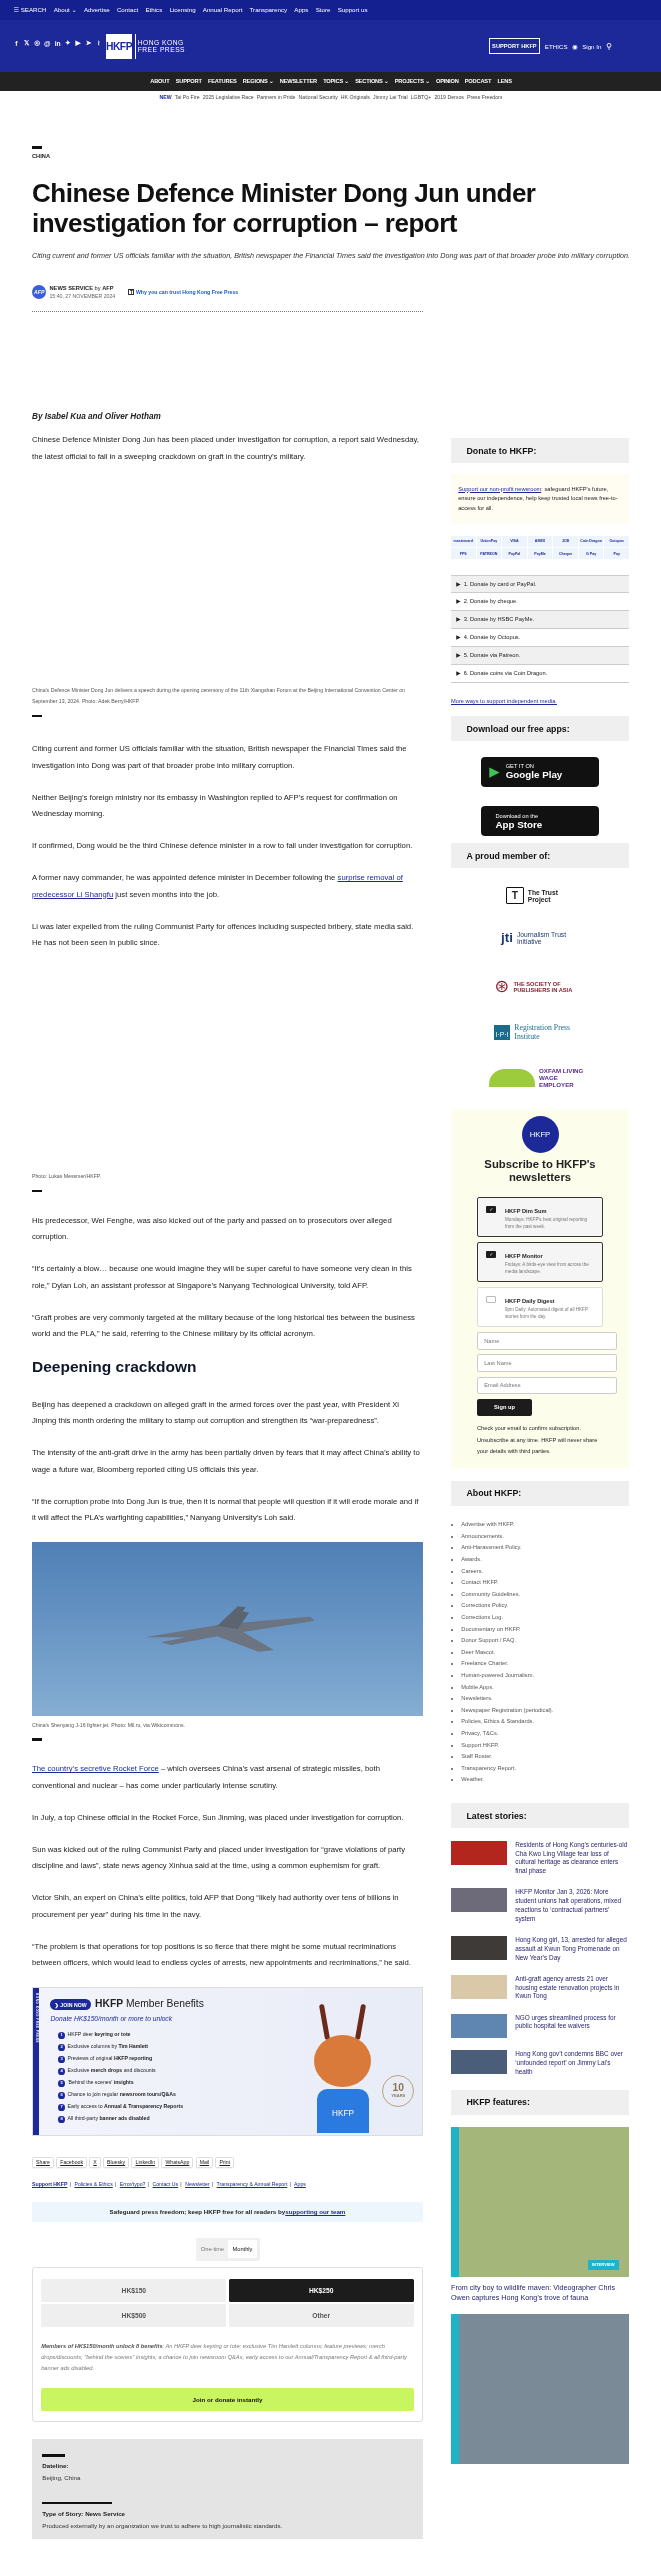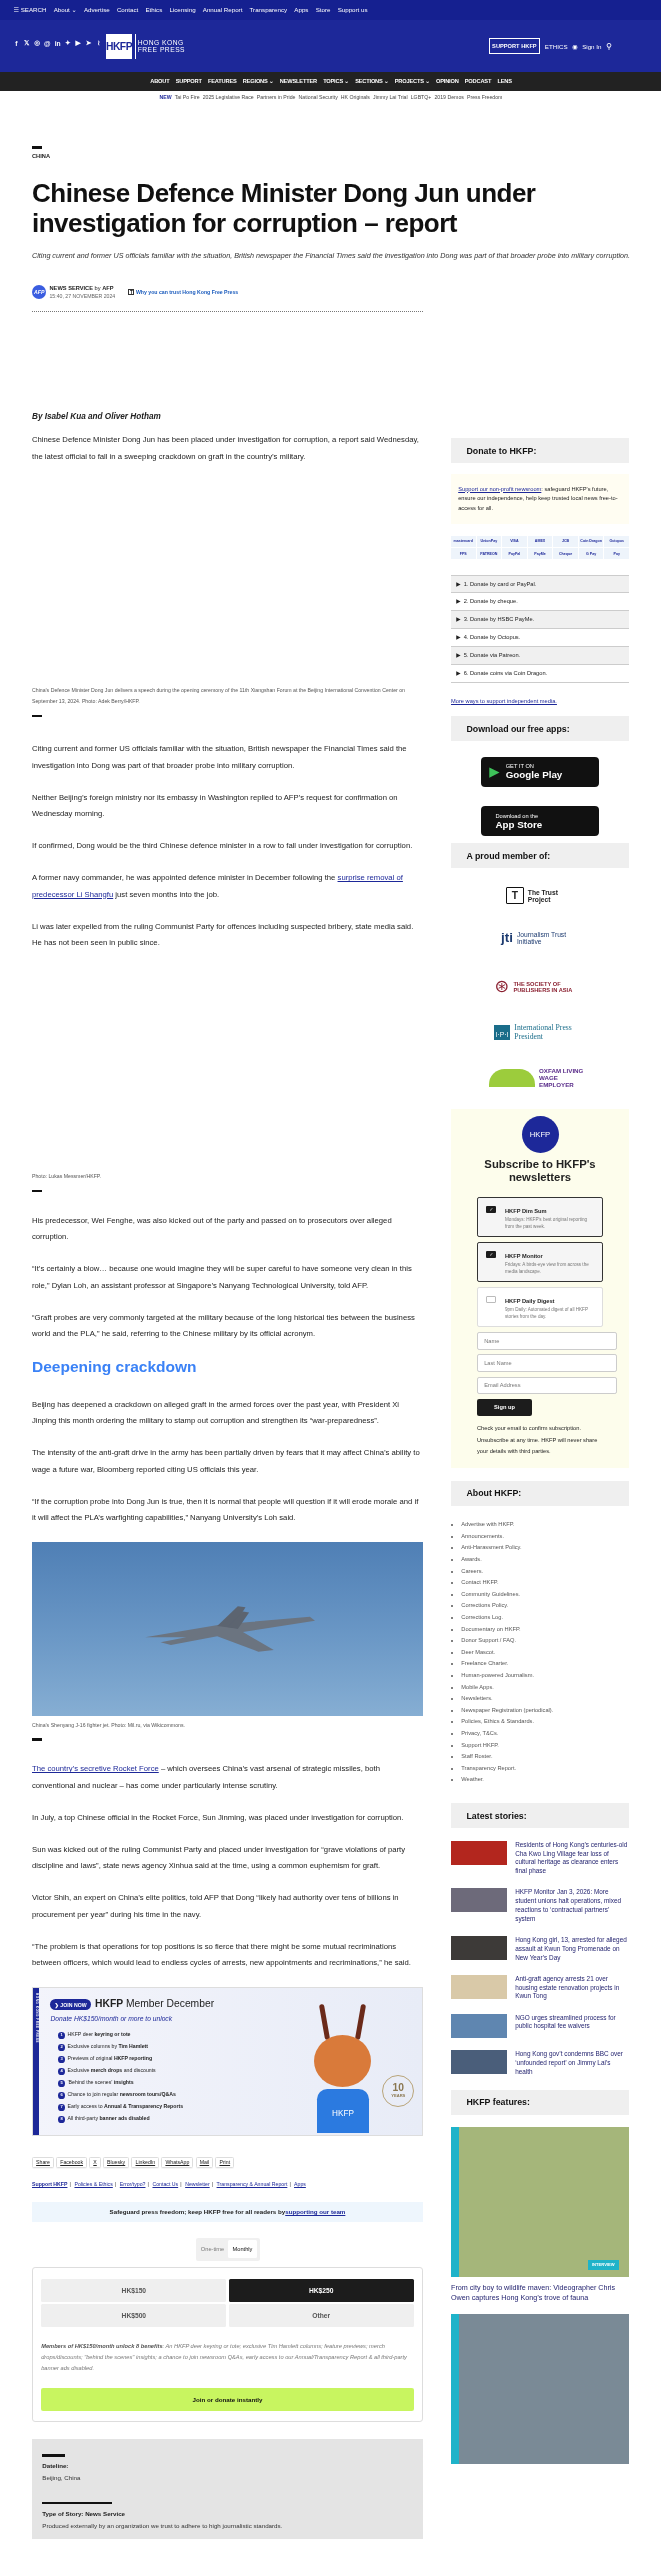--- a/index.html
+++ b/index.html
@@ -30,21 +30,21 @@
 .byline-meta{margin-left:3.1px;font-size:5.7px}
 .byline-meta .date{color:#666;font-size:5.2px;margin-top:1.5px}
 .trust-link{margin-left:13px;color:#1a5bbd;font-size:5.2px;font-weight:bold;display:flex;align-items:center;gap:1.5px}
 .trust-link i{display:inline-block;width:6.2px;height:6.7px;border:0.5px solid #333;font-style:normal;font-size:4.6px;text-align:center;line-height:5.7px;color:#111;font-weight:bold}
 .dotline{border-top:0.5px dotted #777;margin-top:12.4px}
 .authors{font-style:italic;font-weight:bold;font-size:8.2px;margin-top:20.6px}
 p.body{font-size:7.7px;line-height:16.5px;color:#222;margin-bottom:15.5px}
 .caption{font-size:5.2px;color:#555;line-height:11.3px}
 .blank-photo{background:#fff}
 .link{color:#1d2899;text-decoration:underline}
-h2{font-size:15.5px;font-weight:bold;color:#3b82f6;margin:10.3px 0 20.6px}
+h2{font-size:15.5px;font-weight:bold;color:#0f172a;margin:10.3px 0 20.6px}
 .jet{height:174px;background:linear-gradient(180deg,#4f7fb5 0%,#6b98c6 55%,#86aed3 100%);position:relative;overflow:hidden}
 .jet-shape{position:absolute;left:108px;top:59px;width:175px;height:57px}
 .banner{height:149px;border:0.5px solid #ddd;background:linear-gradient(90deg,#f3f4fb,#e8ecf7);position:relative;display:flex}
 .banner-strip{width:6.2px;background:#1d2899;color:#fff;font-size:3.1px;writing-mode:vertical-rl;font-weight:bold;letter-spacing:0.5px;padding-top:5.2px}
 .banner-body{padding:9.3px 11.3px;flex:1}
 .join-pill{display:inline-block;background:#1d2899;color:#fff;font-size:5.2px;font-weight:bold;padding:2.1px 4.1px;border-radius:6.2px}
 .bn-title{display:inline-block;font-size:10.3px;margin-left:2.1px}
 .bn-title b{font-weight:bold}
 .bn-sub{font-style:italic;color:#1d2899;font-size:6.7px;margin:5.2px 0 6.2px}
 .bn-list{list-style:none;font-size:5.2px;line-height:12px;margin-left:7.7px}
@@ -237,21 +237,21 @@
   <p class="body"><a class="link">The country’s secretive Rocket Force</a><span> – which oversees China’s vast arsenal of strategic missiles, both conventional and nuclear – has come under particularly intense scrutiny.</span></p>
   <p class="body">In July, a top Chinese official in the Rocket Force, Sun Jinming, was placed under investigation for corruption.</p>
   <p class="body">Sun was kicked out of the ruling Communist Party and placed under investigation for “grave violations of party discipline and laws”, state news agency Xinhua said at the time, using a common euphemism for graft.</p>
   <p class="body">Victor Shih, an expert on China’s elite politics, told AFP that Dong “likely had authority over tens of billions in procurement per year” during his time in the navy.</p>
   <p class="body">“The problem is that operations for top positions is so fierce that there might be some mutual recriminations between officers, which would lead to endless cycles of arrests, new appointments and recriminations,” he said.</p>
 
   <div class="banner">
     <div class="banner-strip">HONG KONG FREE PRESS</div>
     <div class="banner-body">
       <span class="join-pill">❯ JOIN NOW</span>
-      <span class="bn-title"><b>HKFP</b><span> Member December</span></span>
+      <span class="bn-title"><b>HKFP</b><span> Member Benefits</span></span>
       <div class="bn-sub">Donate HK$150/month or more to unlock</div>
       <ul class="bn-list" id="bn-list">
           <li><span class="n">1</span><span>HKFP deer </span><b>keyring or tote</b><span></span></li>
           <li><span class="n">2</span><span>Exclusive columns by </span><b>Tim Hamlett</b><span></span></li>
           <li><span class="n">3</span><span>Previews of original </span><b>HKFP reporting</b><span></span></li>
           <li><span class="n">4</span><span>Exclusive </span><b>merch drops</b><span> and discounts</span></li>
           <li><span class="n">5</span><span>‘Behind the scenes’ </span><b>insights</b><span></span></li>
           <li><span class="n">6</span><span>Chance to join regular </span><b>newsroom tours/Q&amp;As</b><span></span></li>
           <li><span class="n">7</span><span>Early access to </span><b>Annual &amp; Transparency Reports</b><span></span></li>
           <li><span class="n">8</span><span>All third-party </span><b>banner ads disabled</b><span></span></li>
@@ -394,21 +394,21 @@
   <div class="mlogo" style="margin-top:26px;color:#1d3b70">
       <b style="font-size:13.4px">jti</b>
       <span style="width:62px;font-size:6.7px">Journalism Trust Initiative</span>
     </div>
   <div class="mlogo" style="margin-top:31px;color:#8a1f2f">
       <span style="font-size:17.5px">⊛</span>
       <b style="width:72px;font-size:5.7px">THE SOCIETY OF PUBLISHERS IN ASIA</b>
     </div>
   <div class="mlogo" style="margin-top:26px;color:#1a6d8a">
       <span style="font-size:6.7px;border:1px solid #1a6d8a;padding:5.2px 1px 1px;background:#1a6d8a;color:#fff">I·P·I</span>
-      <span style="width:72px;font-size:7.7px;font-family:'Liberation Serif',serif">International Press President</span>
+      <span style="width:72px;font-size:7.7px;font-family:'Liberation Serif',serif">Registration Press Institute</span>
     </div>
   <div class="mlogo" style="margin-top:26px;color:#5a2d8a">
       <span style="display:inline-block;width:46px;height:18.5px;background:#9ccc3c;border-radius:15.5px 15.5px 0 0"></span>
       <b style="width:52px;font-size:6.2px">OXFAM LIVING WAGE EMPLOYER</b>
     </div>
 
   <div class="subscribe">
     <div class="sub-logo">HKFP</div>
     <h3>Subscribe to HKFP's newsletters</h3>
     <div class="nl">

